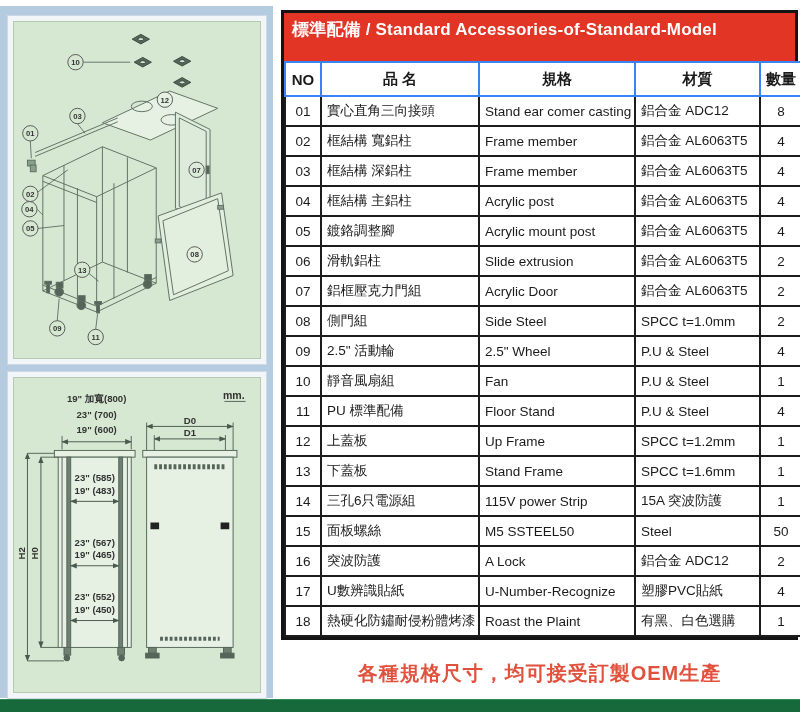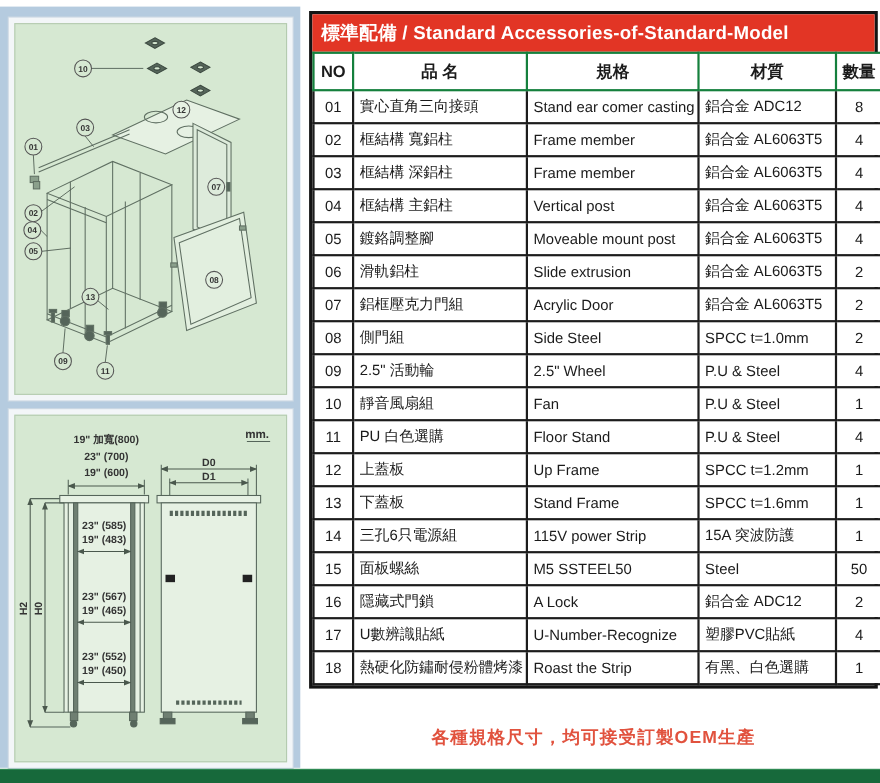--- a/index.html
+++ b/index.html
@@ -11,32 +11,32 @@
   .left-strip { position:absolute; left:0; top:6px; width:273px; height:692px; background:#b5cbdf; }
   .panel { position:absolute; left:8px; background:#f3f6f8; padding:5px; box-shadow:0 0 0 1px #cdd9e4; }
   .panel-inner { width:100%; height:100%; background:#d6e8d2; border:1px solid #b4cbb0; }
   .panel-exploded { top:10px; width:258px; height:348px; }
   .panel-dims { top:366px; width:258px; height:326px; }
   svg text { font-family:"Liberation Sans","DejaVu Sans",sans-serif; }
 
   
   .table-wrap { position:absolute; left:281px; top:10px; width:517px; border:3px solid #141414; background:#fff; }
   .red-header { background:#e23525; color:#ffffff; font-size:17px; font-weight:bold;
-    padding:5px 8px 6px 8px; letter-spacing:.2px; }
+    padding:5px 8px 20px 8px; letter-spacing:.2px; }
   table { width:100%; border-collapse:collapse; table-layout:fixed; }
   col.c-no { width:36px; } col.c-name { width:158px; } col.c-spec { width:156px; }
   col.c-mat { width:125px; } col.c-qty { width:42px; }
-  th { border:2px solid #15803d; font-size:15px; font-weight:bold; color:#1b1b1b;
+  th { border:2px solid #3b82f6; font-size:15px; font-weight:bold; color:#1b1b1b;
     height:34px; text-align:center; background:#fff; }
   td { border:2px solid #1c1c1c; font-size:13.5px; color:#1b1b1b; height:30px;
     padding:1px 5px; background:#fff; white-space:nowrap; overflow:hidden; }
   td.center { text-align:center; padding:1px 2px; }
 
   .caption { position:absolute; left:281px; top:660px; width:517px; text-align:center;
-    color:#e1523e; font-size:16px; font-weight:bold; letter-spacing:1px; }
+    color:#e1523e; font-size:20px; font-weight:bold; letter-spacing:1px; }
 
   .bottom-bar { position:absolute; left:0; top:699px; width:800px; height:13px;
     background:#17693b; border-top:1px solid #2f8a53; }
 </style>
 </head>
 <body>
 
 <div class="page">
 
   <div class="left-strip">
@@ -312,29 +312,29 @@
             <td class="center">03</td>
             <td>框結構 深鋁柱</td>
             <td>Frame member</td>
             <td>鋁合金 AL6063T5</td>
             <td class="center">4</td>
           </tr>
 
           <tr>
             <td class="center">04</td>
             <td>框結構 主鋁柱</td>
-            <td>Vertical post</td>
+            <td>Acrylic post</td>
             <td>鋁合金 AL6063T5</td>
             <td class="center">4</td>
           </tr>
 
           <tr>
             <td class="center">05</td>
             <td>鍍鉻調整腳</td>
-            <td>Moveable mount post</td>
+            <td>Acrylic mount post</td>
             <td>鋁合金 AL6063T5</td>
             <td class="center">4</td>
           </tr>
 
           <tr>
             <td class="center">06</td>
             <td>滑軌鋁柱</td>
             <td>Slide extrusion</td>
             <td>鋁合金 AL6063T5</td>
             <td class="center">2</td>
@@ -367,21 +367,21 @@
           <tr>
             <td class="center">10</td>
             <td>靜音風扇組</td>
             <td>Fan</td>
             <td>P.U &amp; Steel</td>
             <td class="center">1</td>
           </tr>
 
           <tr>
             <td class="center">11</td>
-            <td>PU 白色選購</td>
+            <td>PU 標準配備</td>
             <td>Floor Stand</td>
             <td>P.U &amp; Steel</td>
             <td class="center">4</td>
           </tr>
 
           <tr>
             <td class="center">12</td>
             <td>上蓋板</td>
             <td>Up Frame</td>
             <td>SPCC t=1.2mm</td>
@@ -407,38 +407,38 @@
           <tr>
             <td class="center">15</td>
             <td>面板螺絲</td>
             <td>M5 SSTEEL50</td>
             <td>Steel</td>
             <td class="center">50</td>
           </tr>
 
           <tr>
             <td class="center">16</td>
-            <td>隱藏式門鎖</td>
+            <td>突波防護</td>
             <td>A Lock</td>
             <td>鋁合金 ADC12</td>
             <td class="center">2</td>
           </tr>
 
           <tr>
             <td class="center">17</td>
             <td>U數辨識貼紙</td>
             <td>U-Number-Recognize</td>
             <td>塑膠PVC貼紙</td>
             <td class="center">4</td>
           </tr>
 
           <tr>
             <td class="center">18</td>
             <td>熱硬化防鏽耐侵粉體烤漆</td>
-            <td>Roast the Strip</td>
+            <td>Roast the Plaint</td>
             <td>有黑、白色選購</td>
             <td class="center">1</td>
           </tr>
         </tbody>
     </table>
   </div>
 
   <div class="caption">各種規格尺寸，均可接受訂製OEM生產</div>
 
   <div class="bottom-bar"></div>

